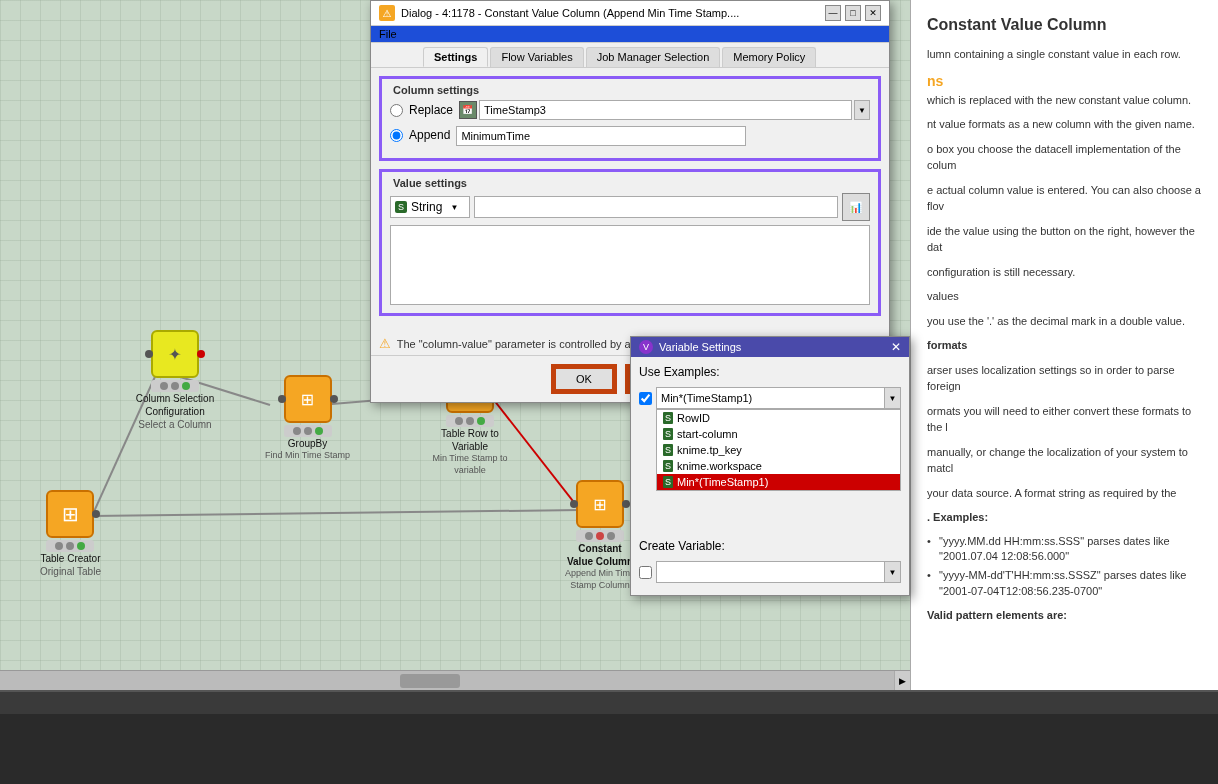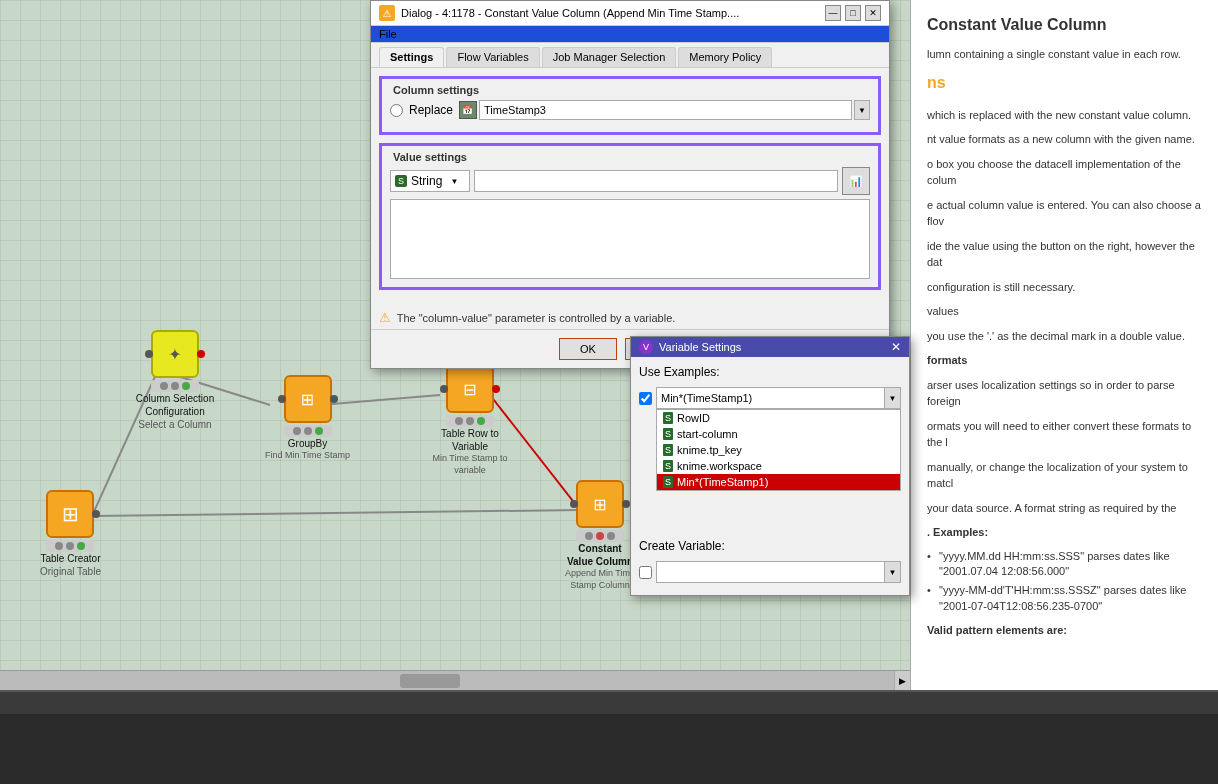--- a/index.html
+++ b/index.html
@@ -158,20 +158,21 @@
       background: #ddd;
       cursor: pointer;
       font-size: 11px;
       margin-right: 2px;
       border-radius: 3px 3px 0 0;
     }
     .tab.active {
       background: #f0f0f0;
       border-bottom: 1px solid #f0f0f0;
       font-weight: bold;
+      margin-left: 44px;
     }
     .dialog-content {
       padding: 8px;
       background: #f0f0f0;
     }
     .section-box {
       border: 3px solid #8b5cf6;
       margin-bottom: 8px;
       padding: 4px 8px 8px;
     }
@@ -287,21 +288,21 @@
     }
     .dialog-footer {
       display: flex;
       justify-content: center;
       gap: 8px;
       padding: 8px;
       border-top: 1px solid #ccc;
     }
     .btn {
       padding: 4px 20px;
-      border: 1px solid #c2410c;
+      border: 5px solid #c2410c;
       background: #e0e0e0;
       cursor: pointer;
       font-size: 11px;
     }
 
     
     .var-dialog {
       position: absolute;
       top: 336px; left: 630px;
       width: 280px;
@@ -418,23 +419,23 @@
       margin-bottom: 12px;
     }
     .right-panel p {
       font-size: 11px;
       line-height: 1.5;
       color: #333;
       margin-bottom: 8px;
     }
     .right-panel .orange-text {
       color: #f5a623;
-      font-size: 16px;
+      font-size: 14px;
       font-weight: bold;
-      margin-bottom: 12px;
+      margin-bottom: 0;
     }
     .code-text {
       font-family: monospace;
       font-size: 10px;
       color: #333;
       background: #f8f8f8;
       padding: 2px 4px;
     }
     .bullet-item {
       font-size: 11px;
@@ -614,20 +615,25 @@
     <div class="section-box">
       <div class="section-label">Column settings</div>
       <div class="radio-row">
         <input type="radio" name="col-mode" style="">
         <span>Replace</span>
         <div class="combo-field">
           <div class="combo-icon">📅</div>
           <input class="combo-text" type="text" value="TimeStamp3" style="width: 270px;">
           <div class="combo-arrow">▼</div>
         </div>
+      </div>
+      <div class="radio-row">
+        <input type="radio" name="col-mode" checked="" style="">
+        <span>Append</span>
+        <input class="text-field" type="text" style="width: 290px;" value="MinimumTime">
       </div>
     </div>
 
     <div class="section-box">
       <div class="section-label">Value settings</div>
       <div class="value-row">
         <div class="type-select">
           <span class="type-icon">S</span>
           <span>String</span>
           <span style="margin-left:4px; font-size:8px;">▼</span>

